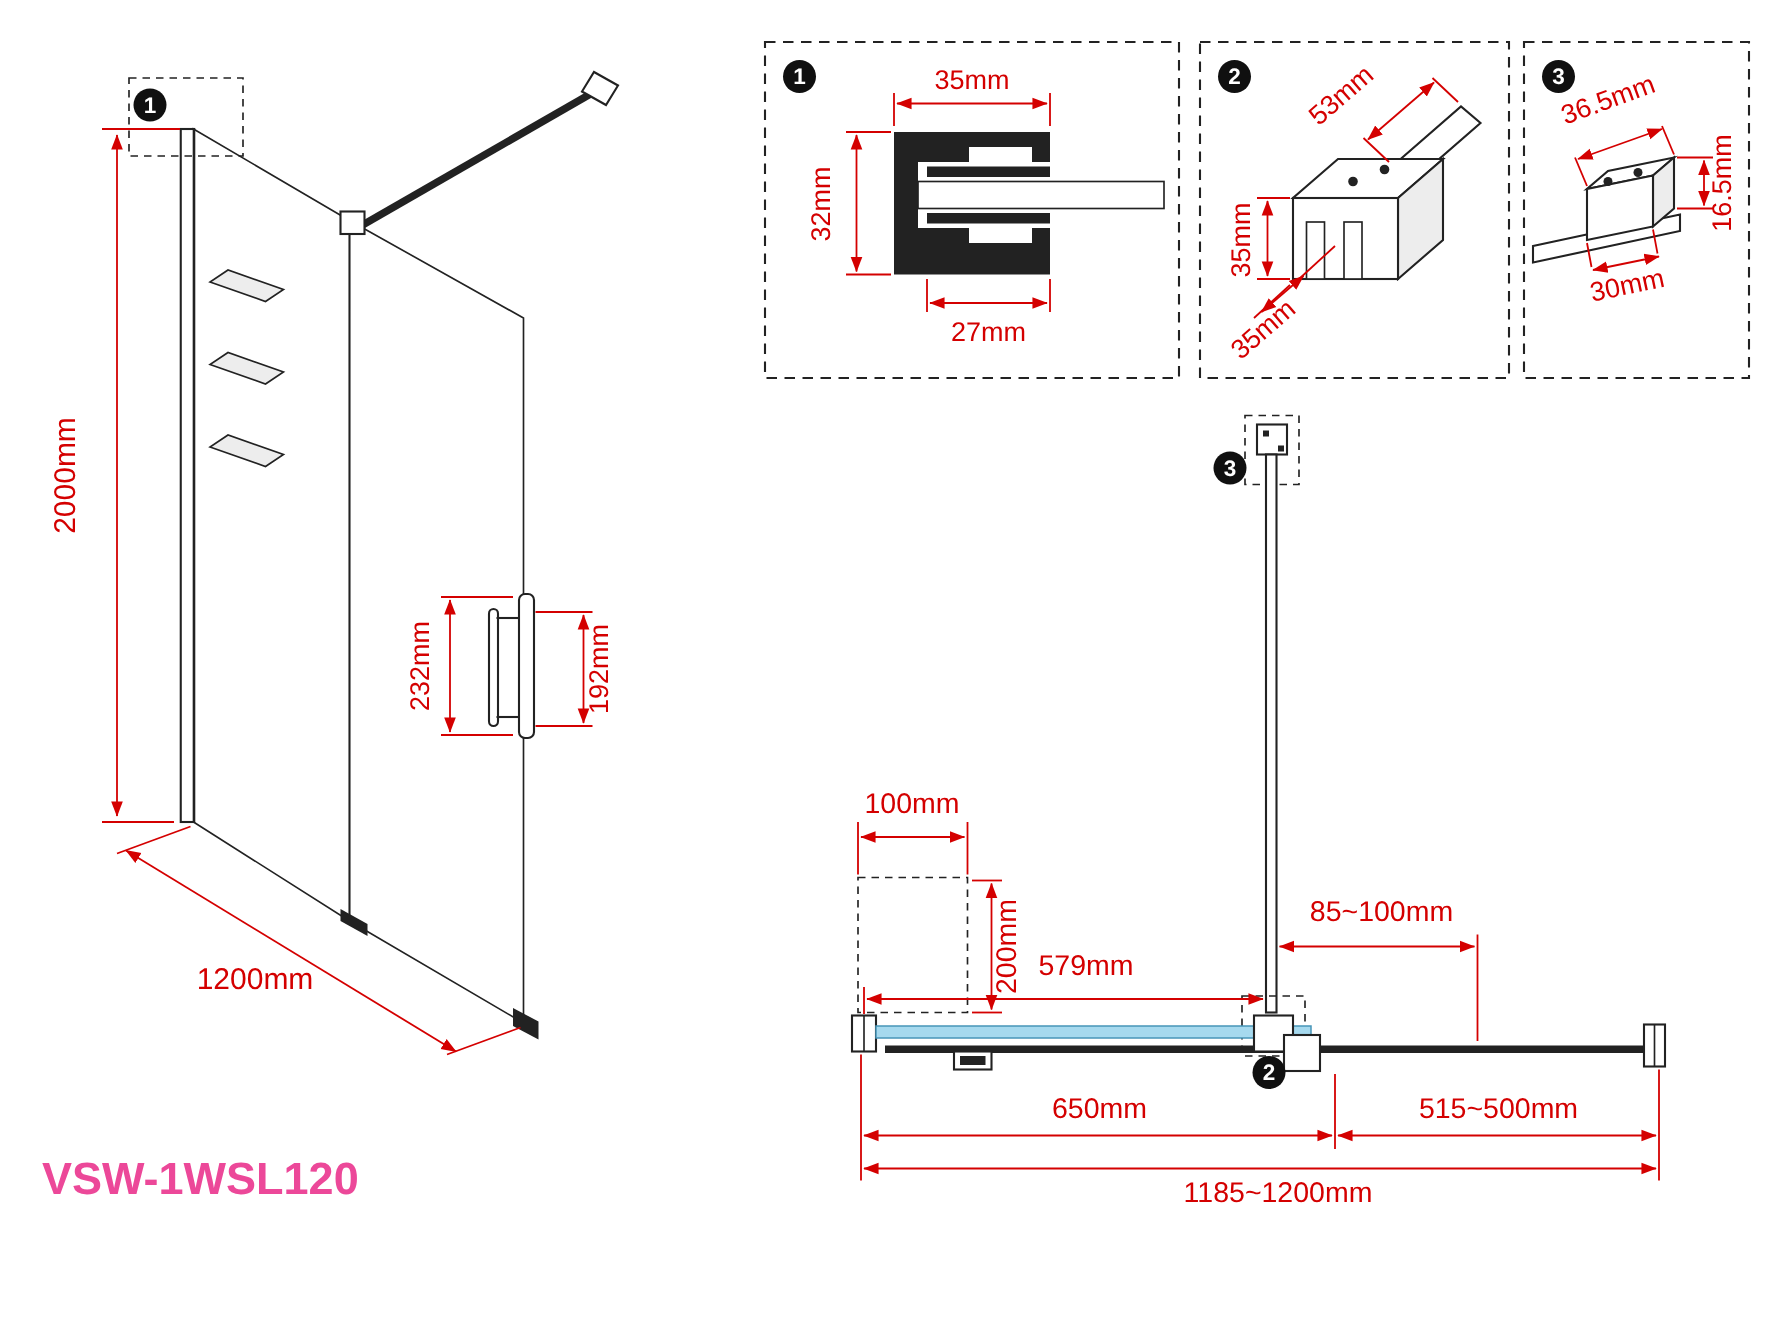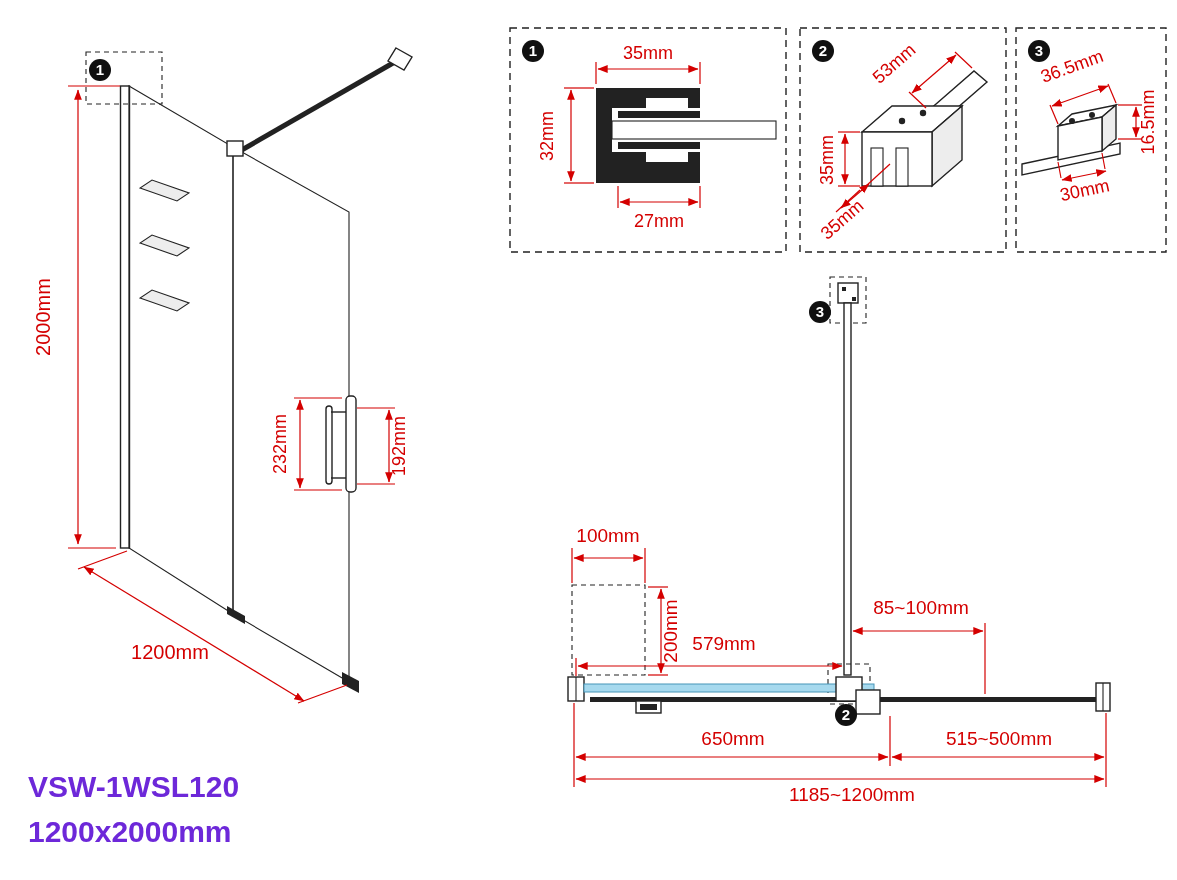--- a/index.html
+++ b/index.html
@@ -23,21 +23,21 @@
   .dim{stroke:var(--dim);stroke-width:1.2px;fill:none;}
   text.dimtext{fill:var(--dim);font-family:"Liberation Sans",sans-serif;font-size:19px;stroke:none;}
   text.big{font-size:20px;}
   text.small{font-size:18px;}
   .mid{text-anchor:middle;}
   .marker-circle{fill:#101010;stroke:none;}
   text.marker-num{fill:#ffffff;font-size:15px;font-weight:bold;text-anchor:middle;stroke:none;
                   font-family:"Liberation Sans",sans-serif;}
   #ar path{fill:var(--dim);}
   .glass{fill:var(--glass);stroke:var(--glass_edge);stroke-width:1px;}
-  .title{position:absolute;left:28px;font-weight:bold;font-size:30px;color:#6d28d9;}
+  .title{position:absolute;left:28px;font-weight:bold;font-size:30px;color:#ec4899;}
 </style>
 </head>
 <body>
 
 <div class="stage">
 <svg width="1177" height="880" viewBox="0 0 1177 880">
   <defs>
     <marker id="ar" viewBox="0 0 10 10" refX="9.5" refY="5" markerWidth="8.5" markerHeight="8.5" orient="auto-start-reverse">
       <path d="M0,1.2 L10,5 L0,8.8 Z"></path>
     </marker>
@@ -261,14 +261,13 @@
       <text x="999" y="745" class="dimtext mid">515~500mm</text>
     </g>
     <g>
       <line x1="576" y1="779" x2="1104" y2="779" class="dim" marker-start="url(#ar)" marker-end="url(#ar)"></line>
       <text x="852" y="801" class="dimtext mid">1185~1200mm</text>
     </g>
   </g>
 </svg>
 
 <div class="title" style="top:770px">VSW-1WSL120</div>
-<div class="title" style="top:815px">1200x2000mm</div>
 </div>
 
 </body></html>

